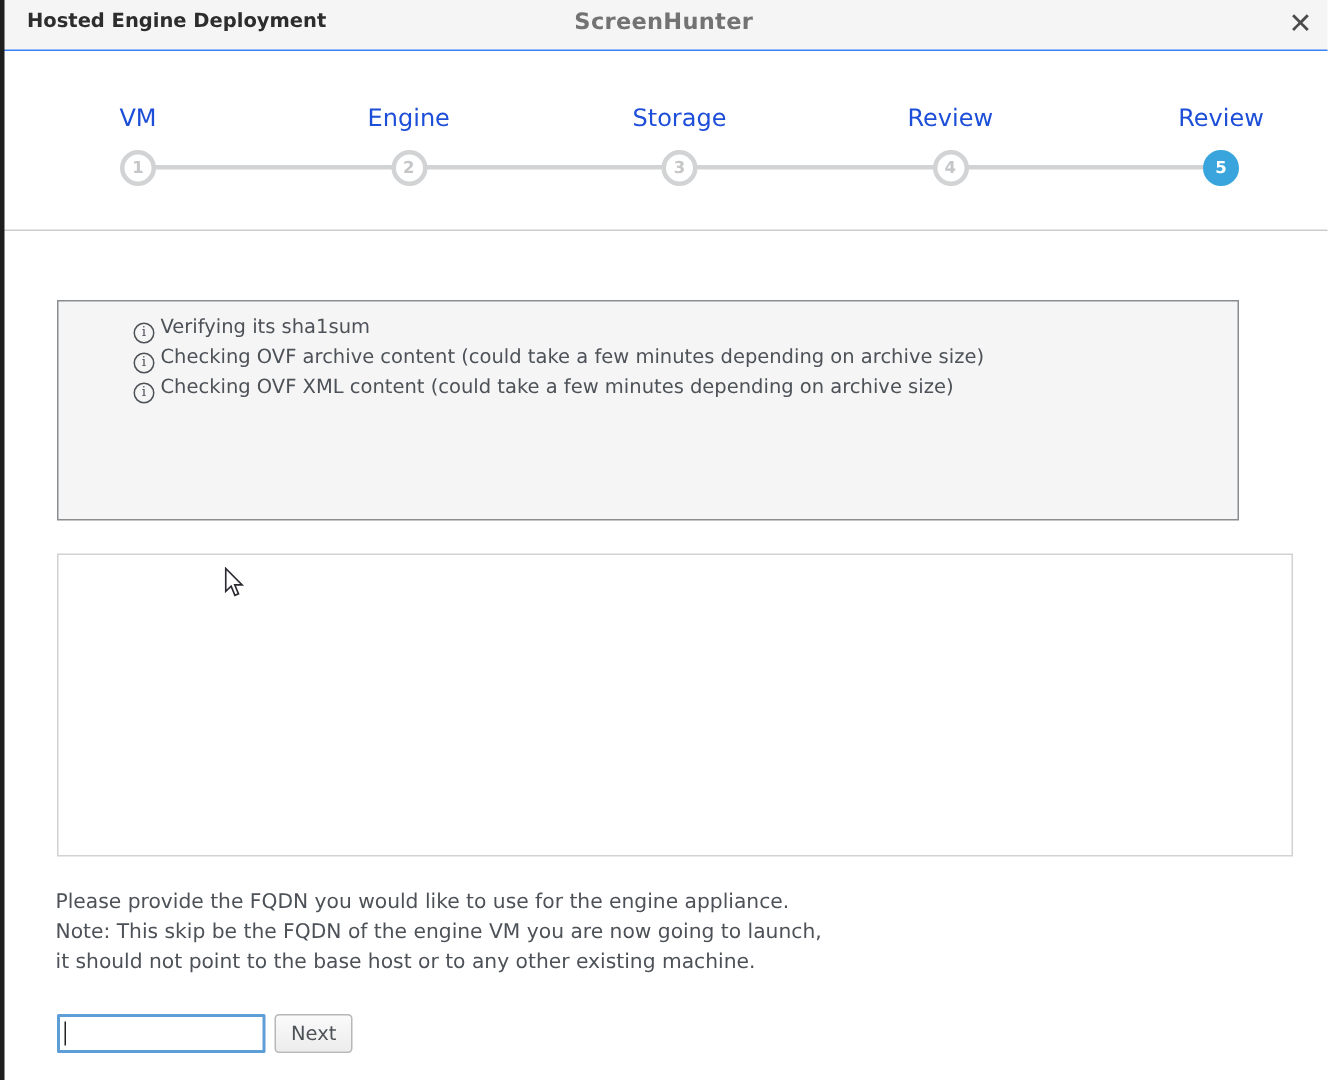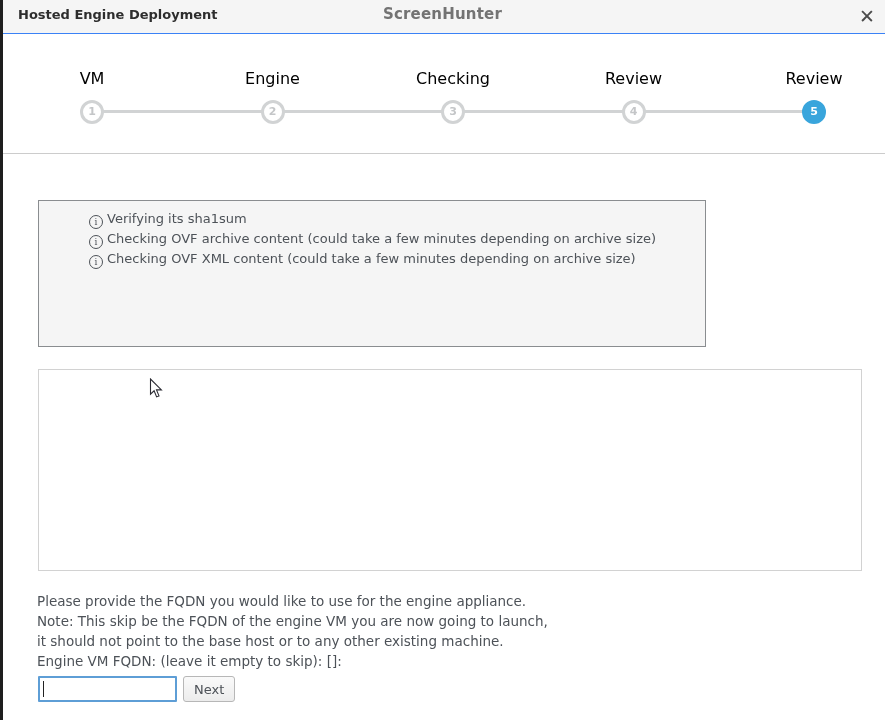--- a/index.html
+++ b/index.html
@@ -36,35 +36,35 @@
     position: absolute; left: 0; top: 34px; right: 0; height: 119px;
     background: #ffffff; border-bottom: 1px solid #cccccc;
   }
   .step-track {
     position: absolute; left: 92px; top: 76px; width: 722px; height: 3px;
     background: #d1d3d4;
   }
   .step { position: absolute; top: 0; width: 0; }
   .step-label {
     position: absolute; left: 0; top: 35px; transform: translateX(-50%);
-    white-space: nowrap; font-size: 16px; color: #000000;
+    white-space: nowrap; font-size: 16px; color: #1d4ed8;
   }
   .step-circle {
     position: absolute; left: 0; top: 66px; transform: translateX(-50%);
     width: 18px; height: 18px; border-radius: 50%;
     background: #ffffff; border: 3px solid #d1d3d4;
     color: #c4c6c8; font-size: 11px; font-weight: bold;
     line-height: 18px; text-align: center;
   }
   .step.active .step-circle {
     background: #39a5dc; border-color: #39a5dc; color: #ffffff;
   }
   
   .log-box {
-    position: absolute; left: 38px; top: 200px; width: 668px; height: 147px;
+    position: absolute; left: 38px; top: 200px; width: 788px; height: 147px;
     background: #f5f5f5; border: 1px solid #8a8d90;
     padding: 8px 10px 0 50px; box-sizing: border-box;
     font-size: 13px; color: #4d5258;
   }
   .log-line { height: 20px; line-height: 20px; white-space: nowrap; }
   .info-icon {
     display: inline-block; width: 12px; height: 12px;
     border: 1px solid #4d5258; border-radius: 50%;
     font-size: 9px; line-height: 12px; text-align: center;
     font-family: "DejaVu Serif", serif;
@@ -121,21 +121,21 @@
   <div>
       <div class="step" style="left: 92px;">
         <div class="step-label">VM</div>
         <div class="step-circle">1</div>
       </div>
       <div class="step" style="left: 272.5px;">
         <div class="step-label">Engine</div>
         <div class="step-circle">2</div>
       </div>
       <div class="step" style="left: 453px;">
-        <div class="step-label">Checking</div>
+        <div class="step-label">Storage</div>
         <div class="step-circle">3</div>
       </div>
       <div class="step" style="left: 633.5px;">
         <div class="step-label">Review</div>
         <div class="step-circle">4</div>
       </div>
       <div class="step active" style="left: 814px;">
         <div class="step-label">Review</div>
         <div class="step-circle">5</div>
       </div>
@@ -151,18 +151,17 @@
 <div class="terminal-box">
   <svg class="mouse-cursor" width="14" height="21" viewBox="0 0 14 21">
     <path d="M1.5 1 L1.5 16.2 L5.1 12.8 L7.6 18.9 L10 17.9 L7.5 11.9 L12.4 11.9 Z" fill="#ffffff" stroke="#2b2b33" stroke-width="1.1"></path>
   </svg>
 </div>
 
 <div class="prompt-text">
     <div class="prompt-line">Please provide the FQDN you would like to use for the engine appliance.</div>
     <div class="prompt-line">Note: This skip be the FQDN of the engine VM you are now going to launch,</div>
     <div class="prompt-line">it should not point to the base host or to any other existing machine.</div>
-    <div class="prompt-line">Engine VM FQDN: (leave it empty to skip): []:</div>
   </div>
 
 <input class="fqdn-input" type="text" value="" style="">
 <div class="caret"></div>
 <button class="next-btn">Next</button>
 
 </body></html>

